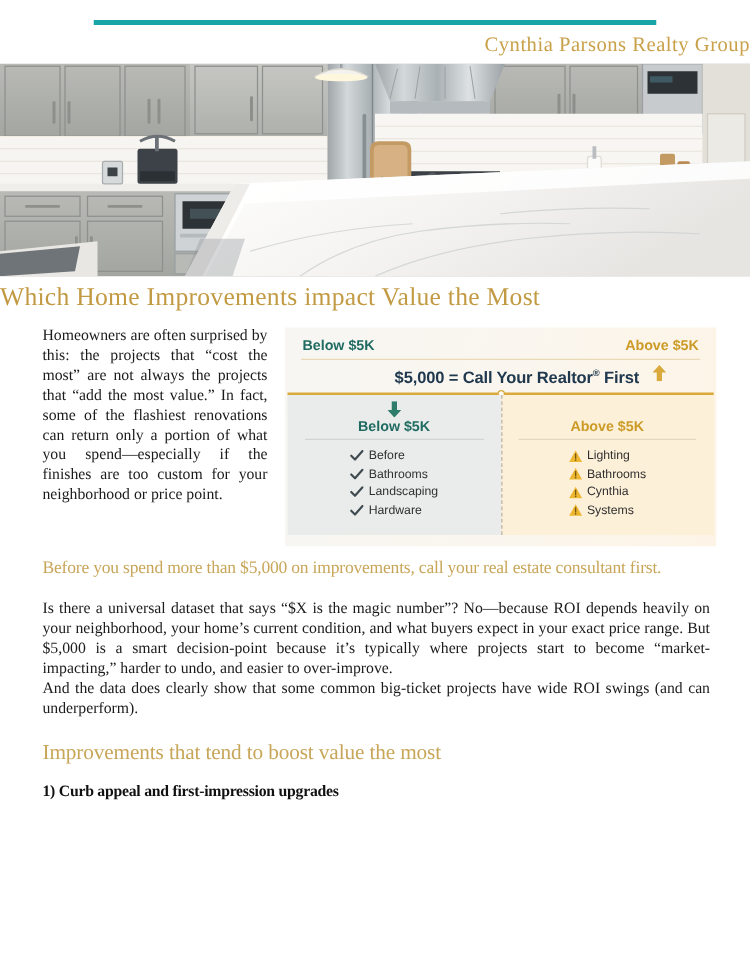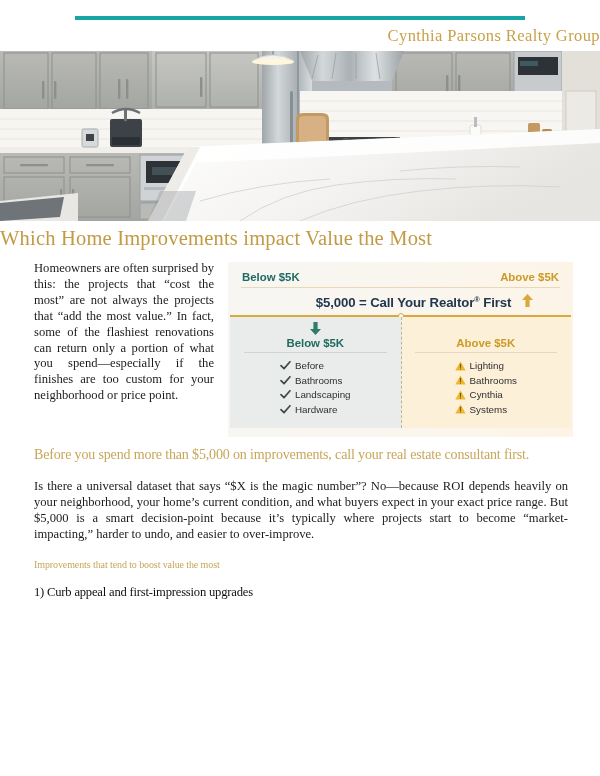--- a/index.html
+++ b/index.html
@@ -214,27 +214,27 @@
   .body-lower {
     padding: 14px 32px 0 34px;
     font-size: 12.6px;
     line-height: 1.275;
     color: #1b1b1b;
   }
   .body-lower p { margin: 0; }
   .just { text-align: justify; }
   .section-head {
     color: #c8a659;
-    font-size: 10px;
+    font-size: 17px;
     padding-top: 17px;
     padding-bottom: 13px;
     letter-spacing: -0.1px;
   }
   .item-head {
-    font-weight: normal;
+    font-weight: bold;
     font-size: 12.6px;
     letter-spacing: -0.2px;
     color: #111111;
   }
 </style>
 </head>
 <body>
 
 <div class="masthead">
   <div class="masthead-rule"></div>
@@ -604,15 +604,16 @@
       </div>
 
     </div>
   </div>
 </div>
 
 <div class="callout">Before you spend more than $5,000 on improvements, call your real estate consultant first.</div>
 
 <div class="body-lower">
   <p class="just">Is there a universal dataset that says “$X is the magic number”? No—because ROI depends heavily on your neighborhood, your home’s current condition, and what buyers expect in your exact price range. But $5,000 is a smart decision-point because it’s typically where projects start to become “market-impacting,” harder to undo, and easier to over-improve.</p>
+  <p class="just">And the data does clearly show that some common big-ticket projects have wide ROI swings (and can underperform).</p>
   <div class="section-head">Improvements that tend to boost value the most</div>
   <div class="item-head">1) Curb appeal and first-impression upgrades</div>
 </div>
 
 </body></html>

